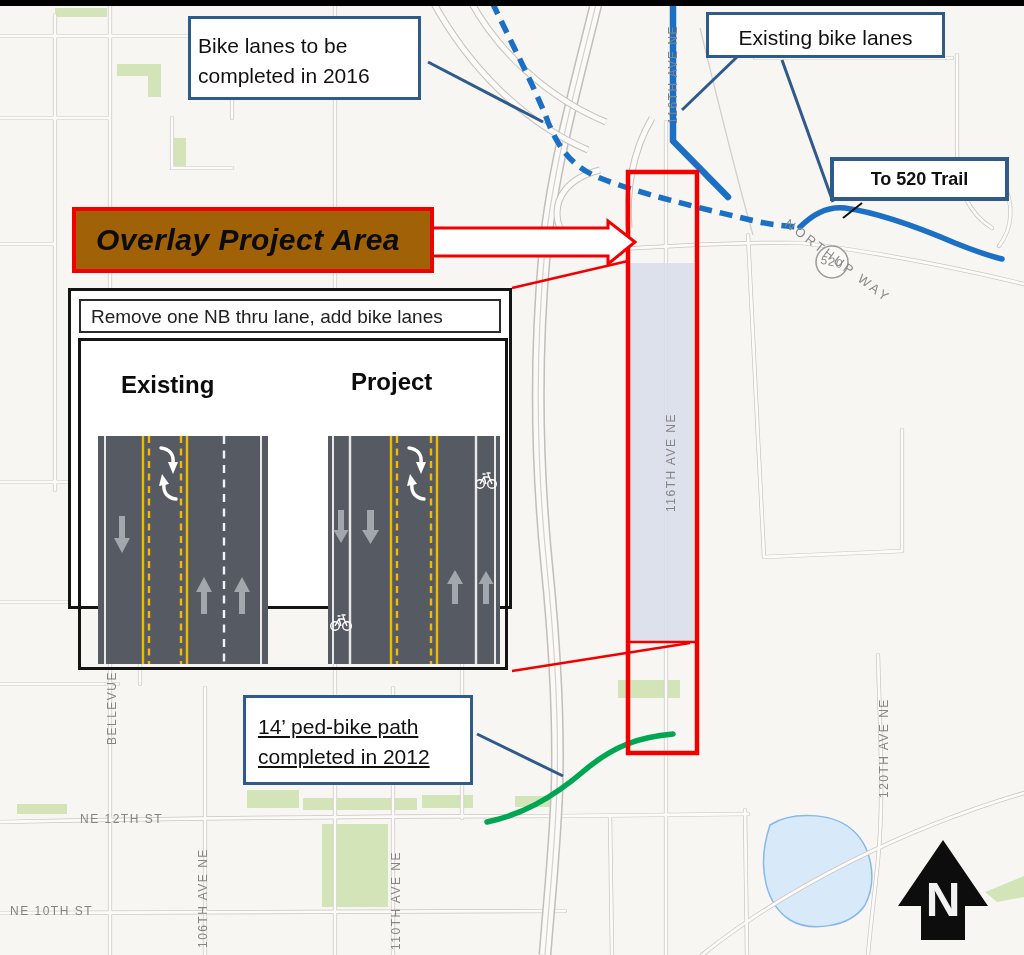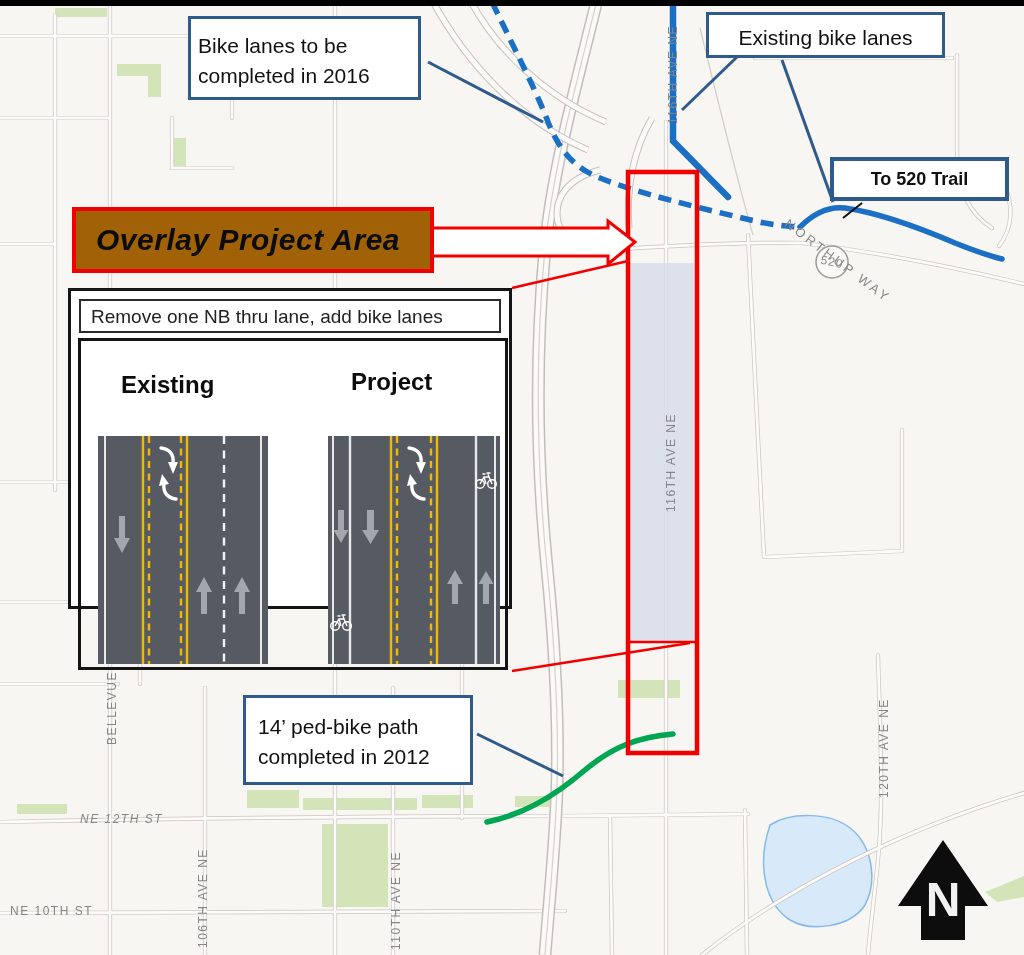--- a/index.html
+++ b/index.html
@@ -221,38 +221,38 @@
     <path class="blockarrow" d="M 434,228 L 608,228 L 608,221 L 635,242 L 608,264 L 608,256 L 434,256"></path>
 
     <g>
       <path class="narrow" d="M 898,906 L 943,840 L 988,906 L 965,906 L 965,940 L 921,940 L 921,906 Z"></path>
       <text class="ntext" x="943" y="916" text-anchor="middle">N</text>
     </g>
   </svg>
 
   <div class="topbar"></div>
 
-  <div class="maplabel" style="left:80px;top:812px;font-style:italic;">NE 12TH ST</div>
+  <div class="maplabel" style="left:80px;top:812px;">NE 12TH ST</div>
   <div class="maplabel" style="left:10px;top:904px;text-align:center;">NE 10TH ST</div>
   <div class="maplabel vert" style="left:196px;top:948px;width:100px;">106TH AVE NE</div>
   <div class="maplabel vert" style="left:389px;top:950px;width:100px;">110TH AVE NE</div>
   <div class="maplabel vert" style="left:666px;top:124px;width:100px;">116TH AVE NE</div>
   <div class="maplabel vert" style="left:664px;top:512px;width:100px;">116TH AVE NE</div>
   <div class="maplabel vert" style="left:877px;top:798px;width:100px;">120TH AVE NE</div>
   <div class="maplabel vert" style="left:105px;top:745px;width:78px;">BELLEVUE</div>
   <div class="maplabel northup" style="left:791px;top:216px;">NORTHUP WAY</div>
 
   <div class="callout" style="left:188px;top:16px;width:233px;height:84px;padding:12px 7px;">Bike lanes to be completed in 2016</div>
 
   <div class="callout" style="left:706px;top:12px;width:239px;height:46px;text-align:center;padding-top:8px;">Existing bike lanes</div>
 
   <div class="callout" style="left:830px;top:157px;width:179px;height:44px;border-width:4px;text-align:center;
        font-weight:bold;font-size:18px;padding-top:6px;">To 520 Trail</div>
 
-  <div class="callout" style="left:243px;top:695px;width:230px;height:90px;padding:14px 12px;">14’ ped-bike path completed in 2012</div>
+  <div class="callout" style="left:243px;top:695px;width:230px;height:90px;padding:14px 12px;text-decoration:underline;">14’ ped-bike path completed in 2012</div>
 
   <div class="overlaybox" style="left:72px;top:207px;width:362px;height:66px;">
     <span>Overlay Project Area</span>
   </div>
 
   <div class="inset" style="left:68px;top:288px;width:444px;height:321px;">
     <div class="inset-header">Remove one NB thru lane, add bike lanes</div>
     <div class="inset-body">
       <div class="lanelabel" style="left:40px;top:22px;margin-top:8px;">Existing</div>
       <div class="lanelabel" style="left:270px;top:27px;">Project</div>

